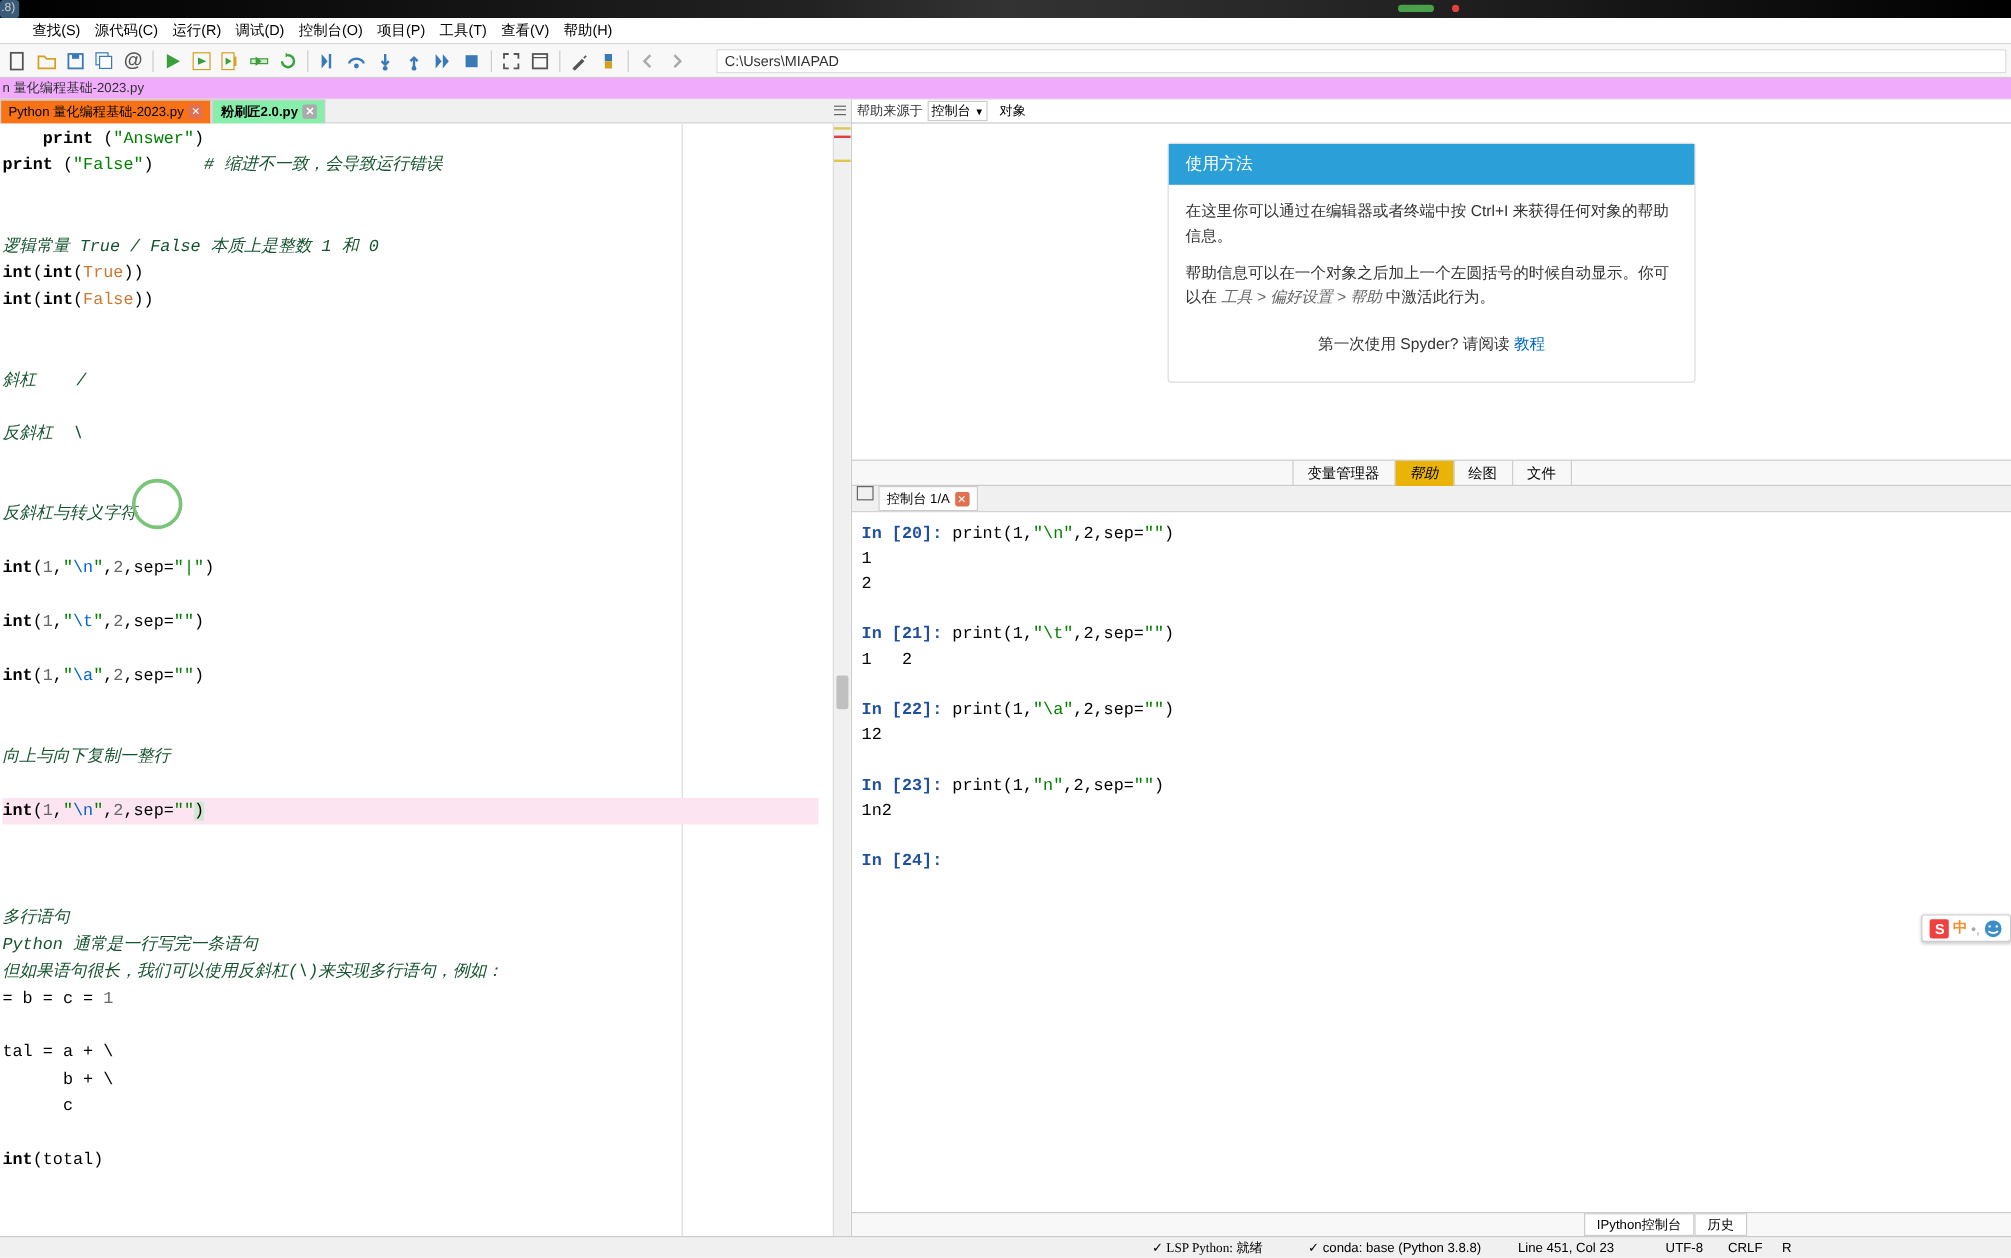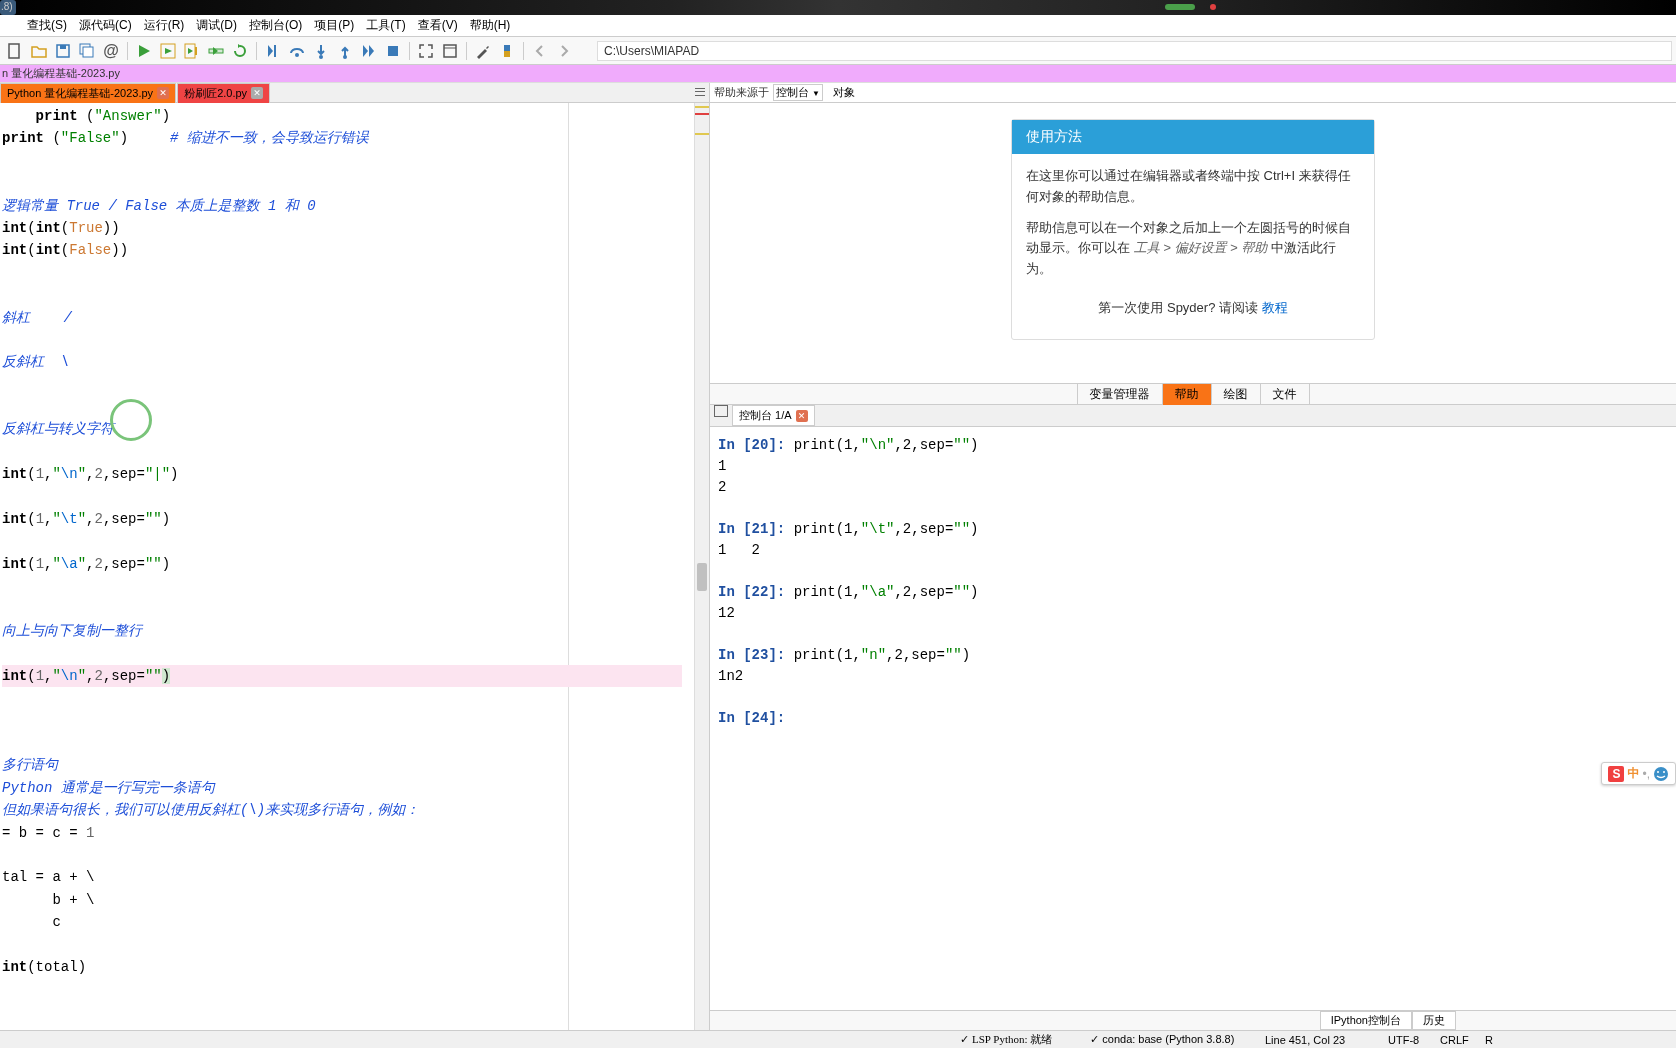--- a/index.html
+++ b/index.html
@@ -30,38 +30,38 @@
 .gutter-line { position: absolute; left: 568px; top: 0; bottom: 0; width: 1px; background: #ddd; }
 .hl-line { background: #fce4f0; display: block; width: 680px; }
 .green-circle { position: absolute; left: 110px; top: 296px; width: 42px; height: 42px; border: 3px solid #7ac47a; border-radius: 50%; pointer-events: none; }
 .editor-scroll { position: absolute; right: 0; top: 0; bottom: 0; width: 15px; background: #f0f0f0; border-left: 1px solid #ddd; }
 .scroll-thumb { position: absolute; left: 2px; right: 2px; background: #c0c0c0; border-radius: 2px; }
 .scroll-mark { position: absolute; left: 0; right: 0; height: 2px; }
 .c-keyword { color: #cc7832; }
 .c-builtin { color: #000; font-weight: bold; }
 .c-string { color: #008000; }
 .c-escape { color: #0066cc; }
-.c-comment { color: #1d4ed8; font-style: italic; }
+.c-comment { color: #14532d; font-style: italic; }
 .c-number { color: #666; }
 .help-bar { height: 20px; border-bottom: 1px solid #ccc; display: flex; align-items: center; padding: 0 4px; font-size: 11px; }
 .help-src-label { color: #333; }
 .help-src-select { border: 1px solid #ccc; padding: 0 2px; margin: 0 4px; background: #fff; }
 .help-obj { margin-left: 6px; }
 .help-pane { flex: 0 0 280px; padding: 16px; display: flex; flex-direction: column; align-items: center; }
-.usage-box { border: 1px solid #ddd; width: 364px; border-radius: 3px; }
+.usage-box { border: 1px solid #ddd; width: 440px; border-radius: 3px; }
 .usage-title { background: #2b9fd8; color: #fff; padding: 8px 14px; font-size: 14px; }
 .usage-body { padding: 12px 14px; font-size: 13px; color: #333; line-height: 1.6; }
 .usage-line2 { margin-top: 10px; }
 .usage-italic { font-style: italic; color: #666; }
 .usage-tutorial { text-align: center; margin-top: 10px; padding: 8px; }
 .usage-tutorial a { color: #0066cc; }
 .right-tabs { height: 22px; border-top: 1px solid #ccc; border-bottom: 1px solid #ccc; display: flex; align-items: center; justify-content: center; background: #f8f8f8; }
 .right-tab { padding: 2px 12px; border-right: 1px solid #ccc; font-size: 12px; }
 .right-tab:first-child { border-left: 1px solid #ccc; }
-.right-tab.active { background: #f97316; }
+.right-tab.active { background: #eab308; font-style: italic; }
 .console-tabs { height: 22px; background: #f0f0f0; border-bottom: 1px solid #ccc; display: flex; align-items: flex-start; padding: 0 4px; gap: 4px; }
 .console-icon { width: 14px; height: 12px; border: 1px solid #666; }
 .console-tab { padding: 2px 6px; background: #fff; border: 1px solid #ccc; display: flex; align-items: center; gap: 4px; font-size: 11px; }
 .console-body { flex: 1; padding: 8px; font-family: "Courier New", monospace; font-size: 14px; line-height: 1.5; background: #fff; overflow: auto; }
 .console-body .in-prompt { color: #2050a0; font-weight: bold; }
 .console-body .in-num { color: #2050a0; font-weight: bold; }
 .bottom-tab { padding: 1px 10px; border: 1px solid #ccc; font-size: 11px; background: #fff; }
 .status-bar { height: 18px; background: #f0f0f0; border-top: 1px solid #ccc; display: flex; align-items: center; font-size: 11px; position: absolute; bottom: 0; left: 0; right: 0; }
 .status-bar .sp { position: absolute; }
 .ime-widget { position: absolute; right: 0; top: 762px; background: #fff; border: 1px solid #ccc; border-radius: 3px; padding: 2px 6px; display: flex; align-items: center; gap: 3px; box-shadow: 0 1px 3px rgba(0,0,0,0.2); }
@@ -229,21 +229,21 @@
     <span>n 量化编程基础-2023.py</span>
   </div>
 
 <div class="main-area">
   <div class="left-pane">
     <div class="editor-tabs">
       <div class="editor-tab">
         <span>Python 量化编程基础-2023.py</span>
         <span class="tab-close">✕</span>
       </div>
-      <div class="editor-tab" style="background:#ef4444;">
+      <div class="editor-tab" style="background:#86efac;font-weight:bold;">
         <span>粉刷匠2.0.py</span>
         <span class="tab-close gray">✕</span>
       </div>
       <div class="hamburger">
           <span></span>
           <span></span>
           <span></span>
         </div>
     </div>
     <div class="editor-body">

